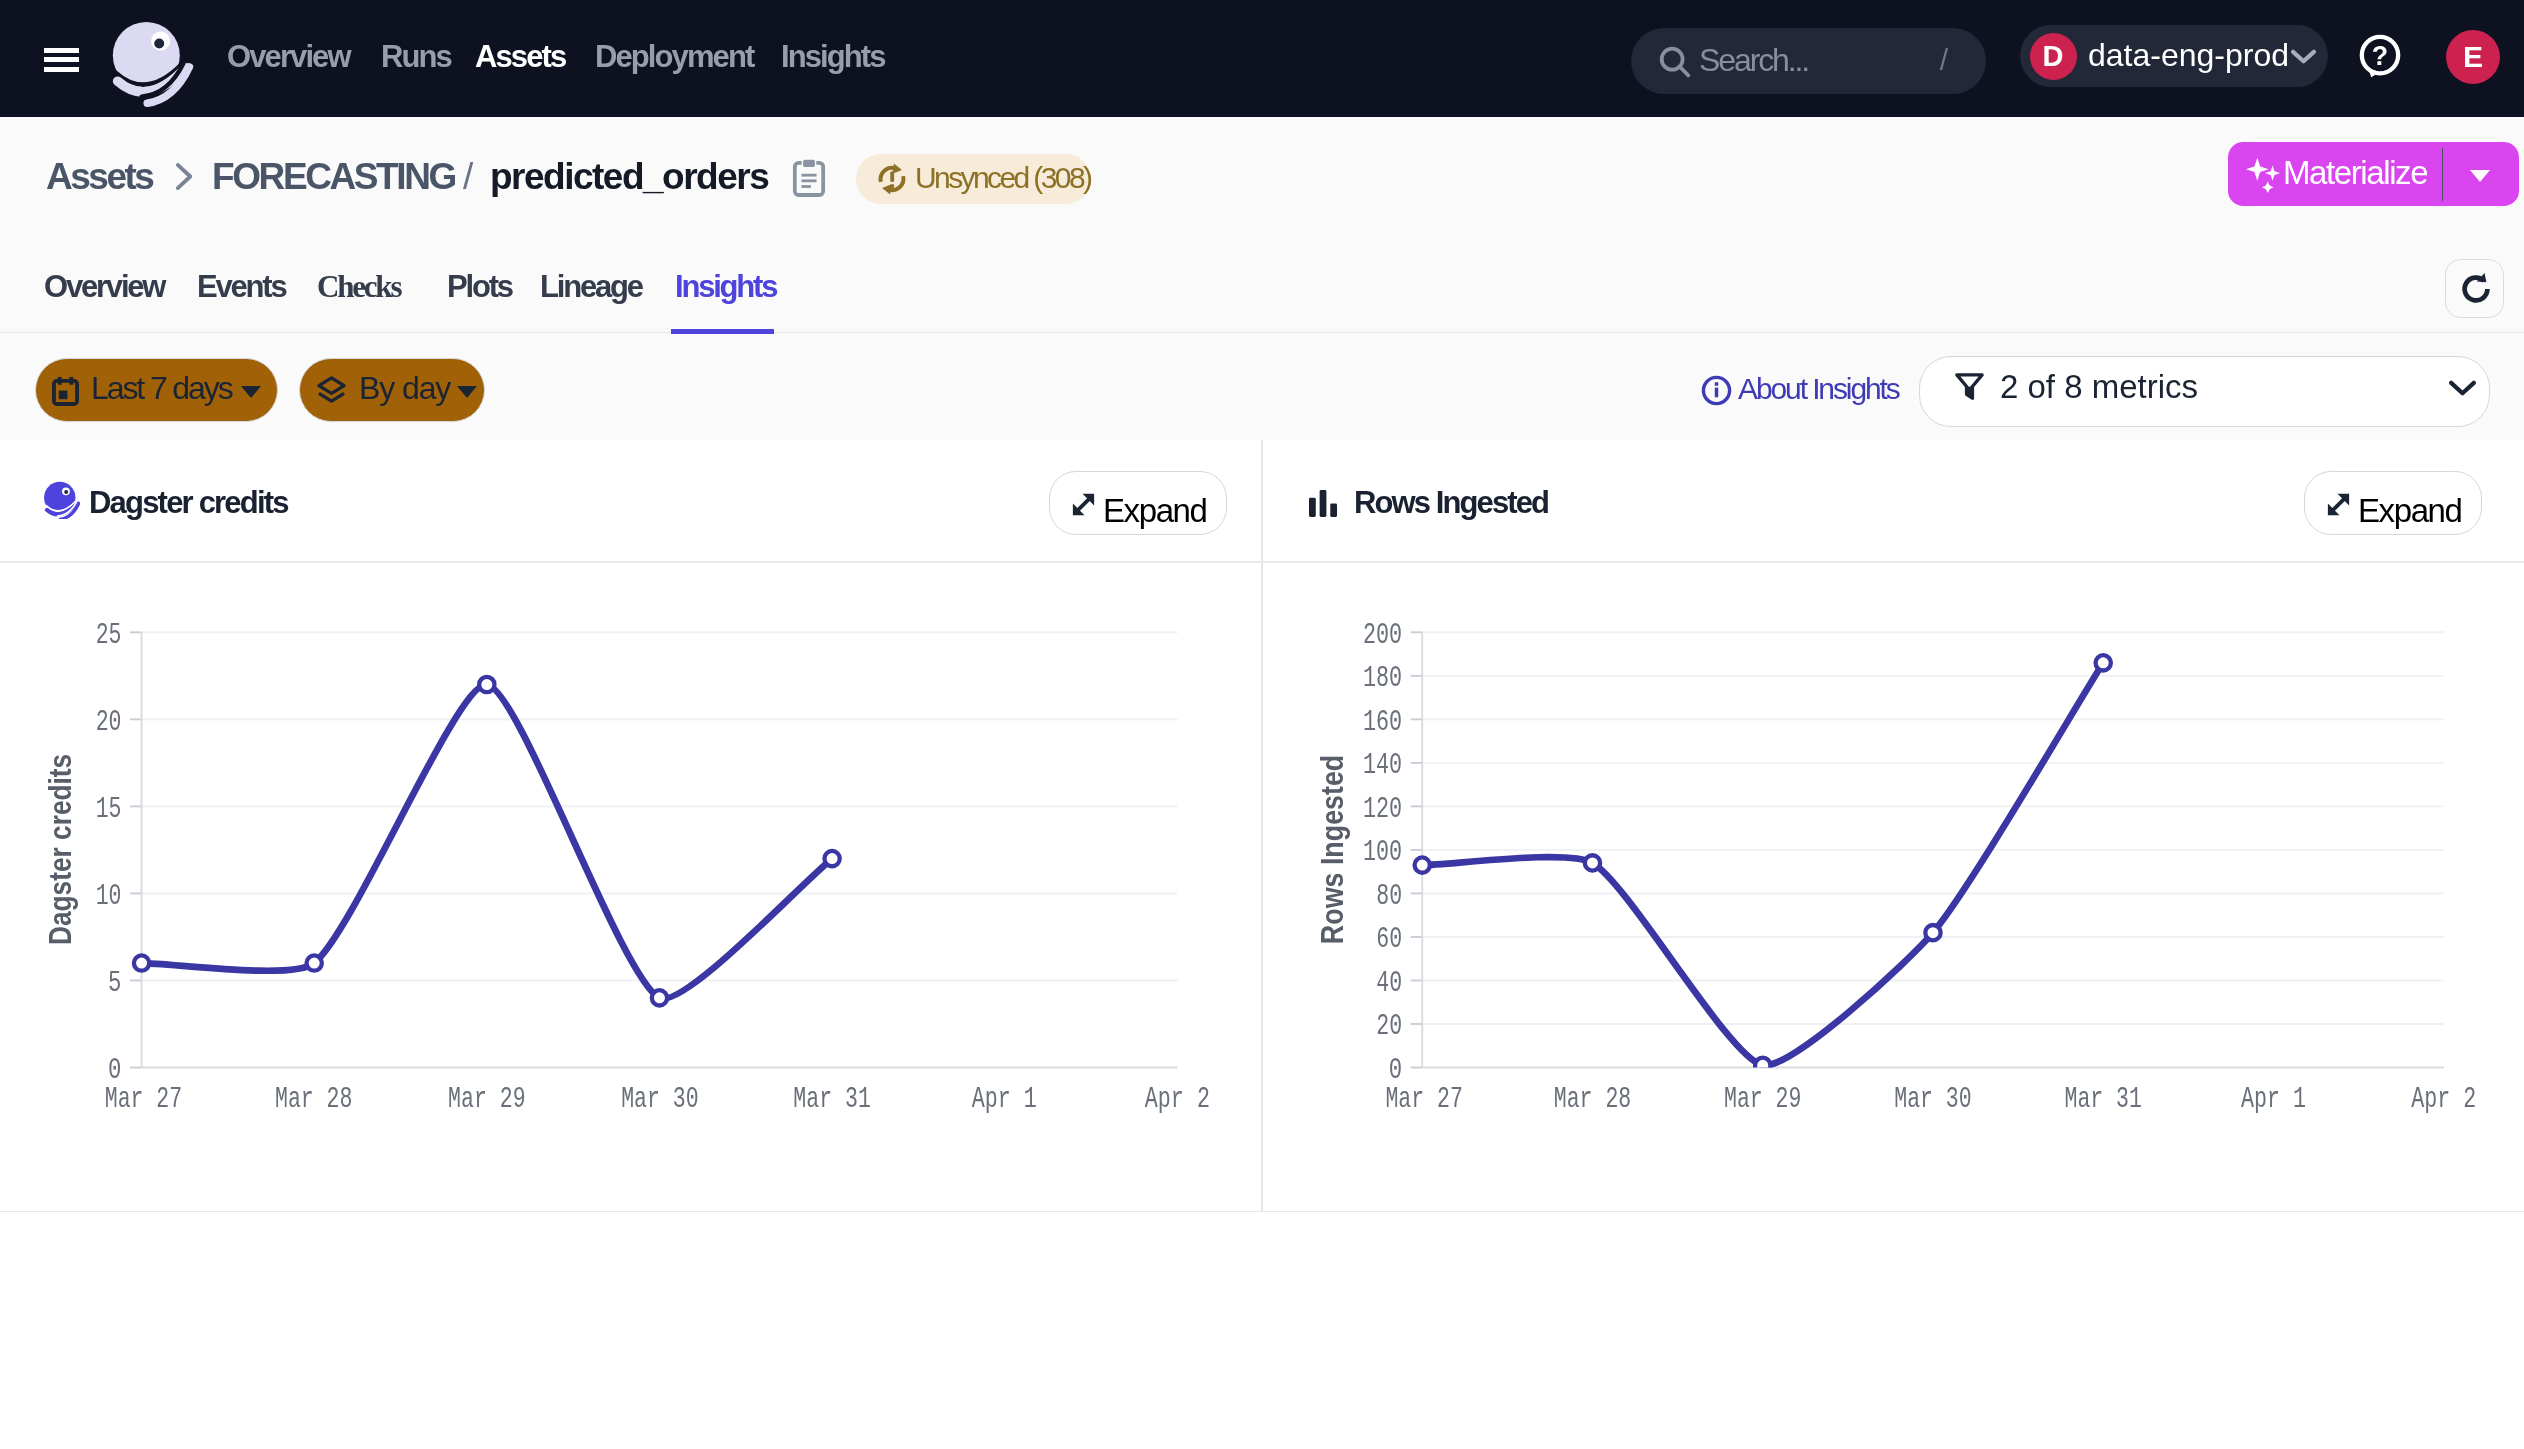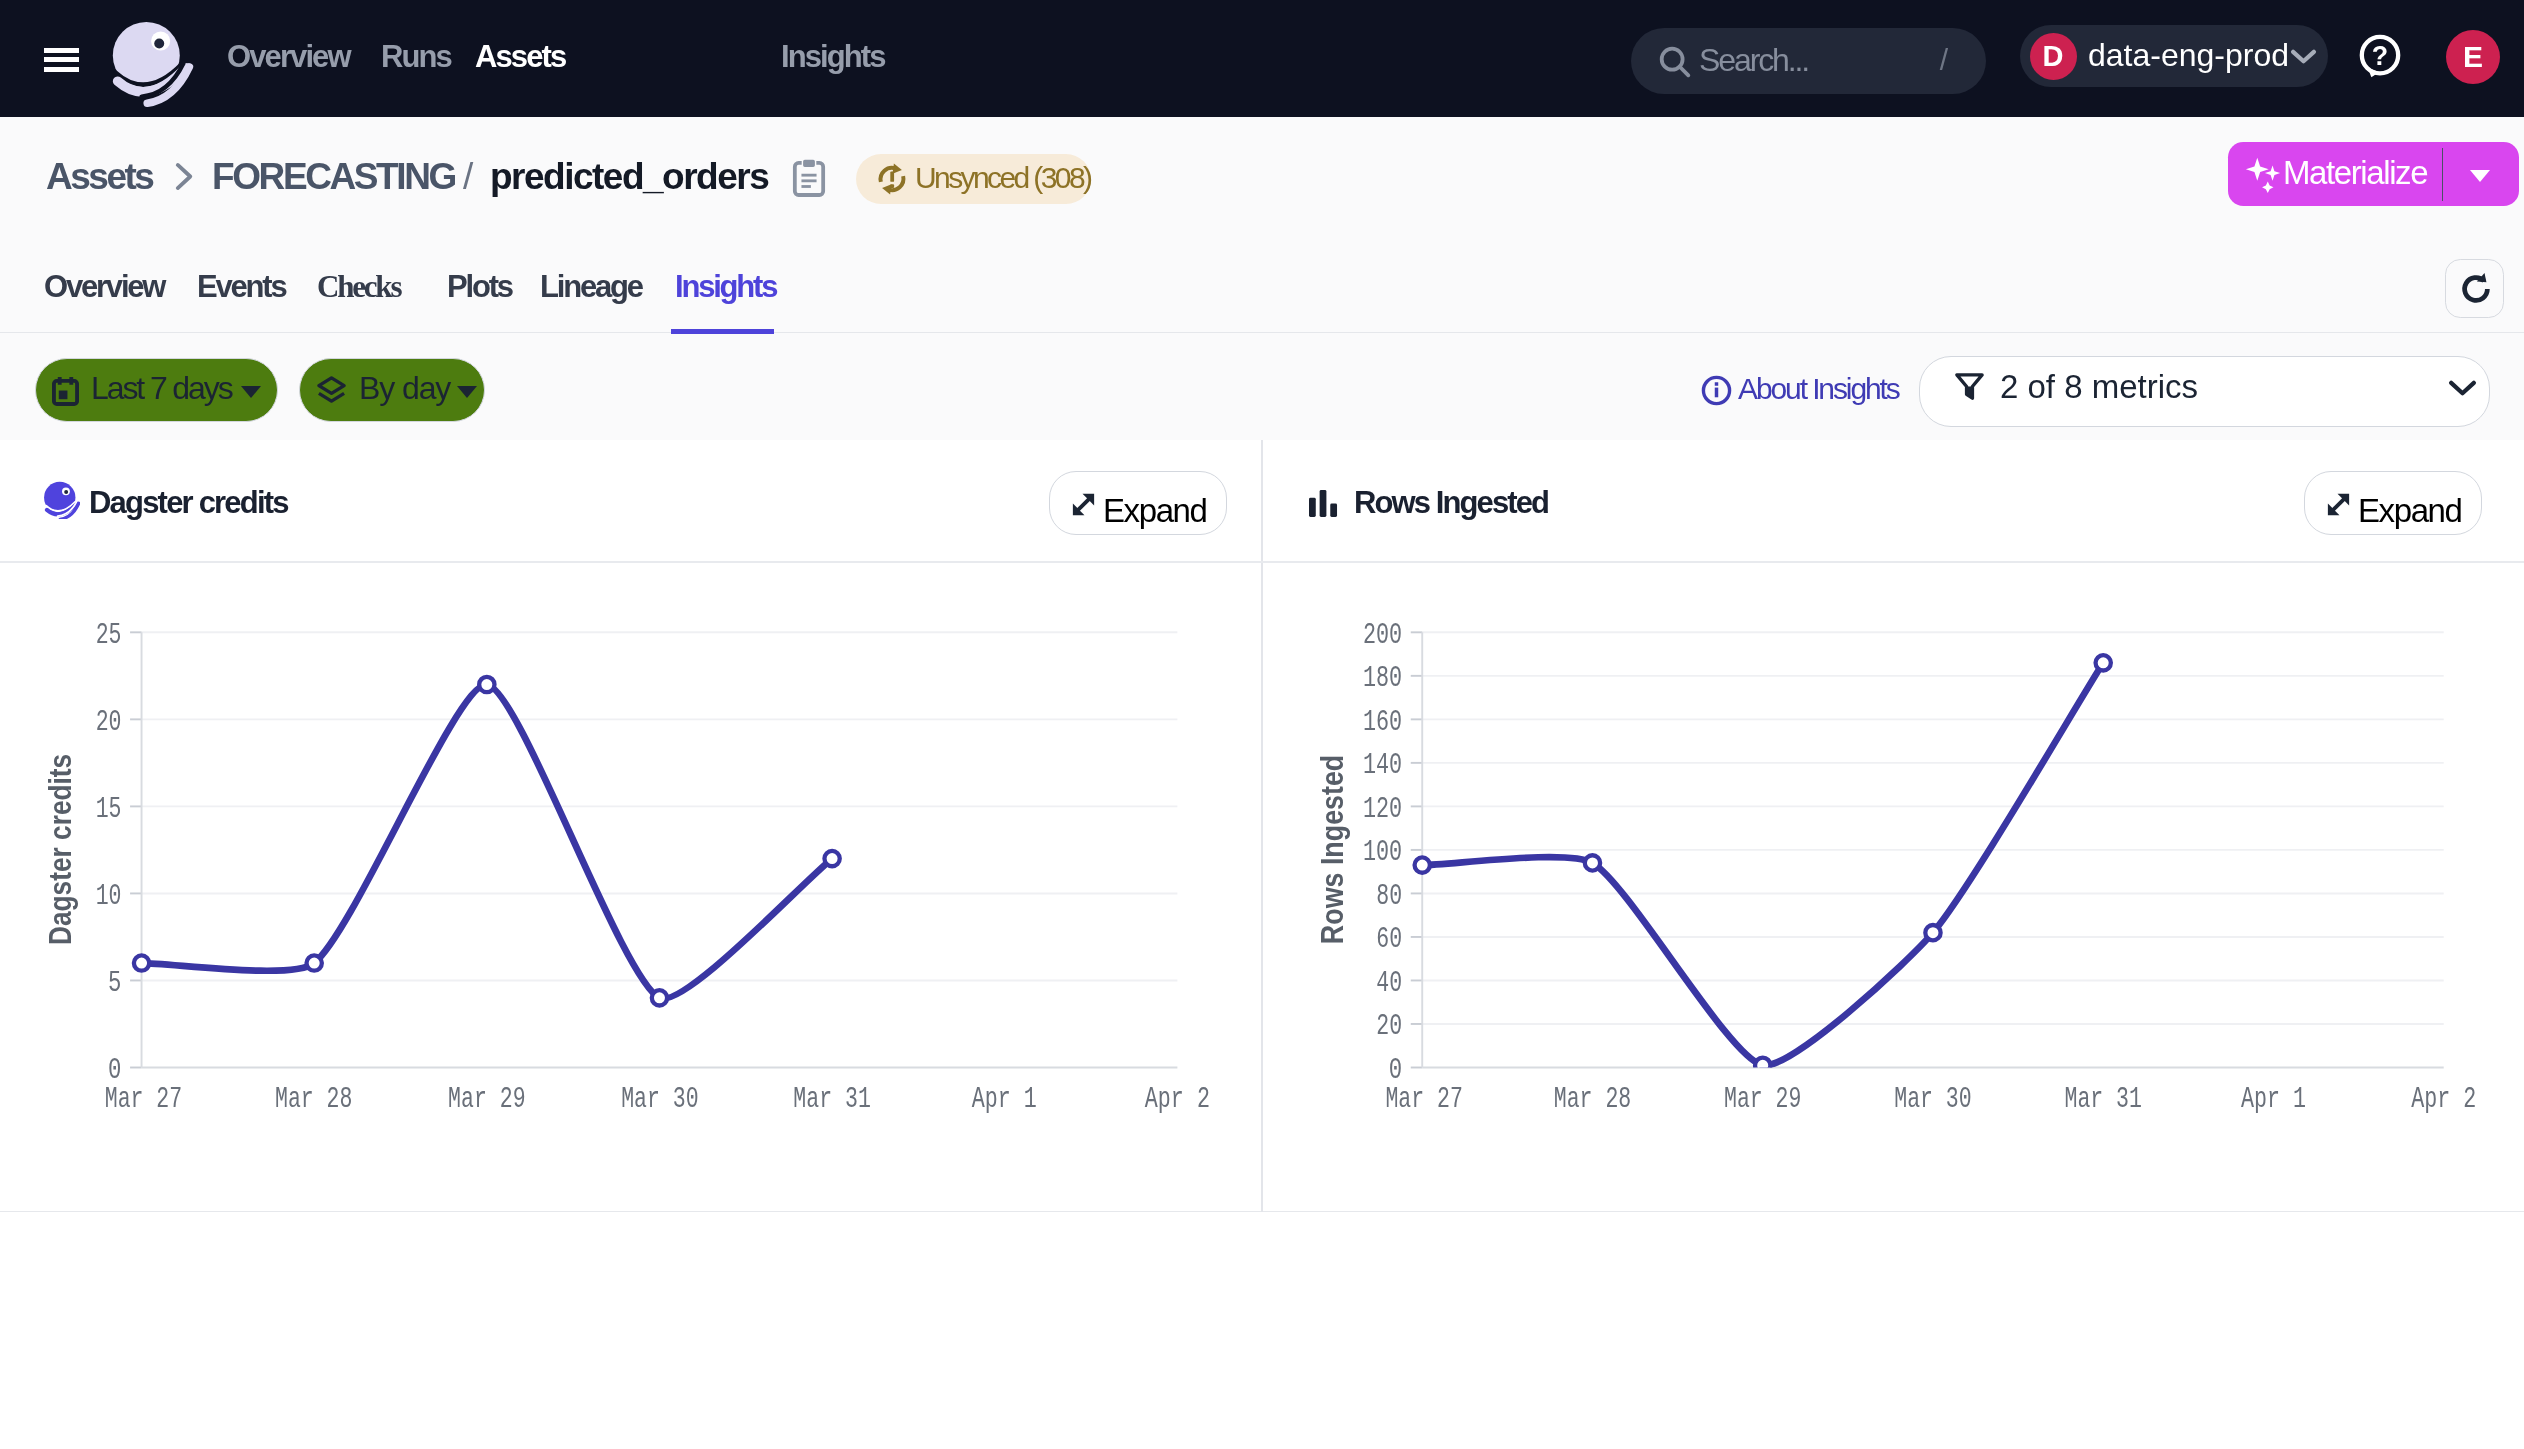--- a/index.html
+++ b/index.html
@@ -32,21 +32,21 @@
   #materialize .vsep { position:absolute; left:214px; top:5.7px; width:1px; height:53px; background:#4A5164; }
   .caret { position:absolute; width:0; height:0; border-left:10.5px solid transparent; border-right:10.5px solid transparent; border-top:12.4px solid #1B2433; }
 
   
   #tabs { position:absolute; left:0; top:258px; width:2525px; height:75px; border-bottom:1.9px solid #E5E7EB; }
   .tab { position:absolute; top:258px; height:57px; line-height:57px; font-size:31px; font-weight:600; color:#353C4B; letter-spacing:-2.2px; white-space:nowrap; }
   .tab.active { color:#4E43DA; }
   #refreshbtn { position:absolute; left:2445px; top:259px; width:59px; height:59px; border:1.9px solid #D7DAE0; border-radius:15.3px; background:#FAFAFB; }
 
   
-  .obtn { position:absolute; top:358px; height:64px; border:1.9px solid #D3D7DE; border-radius:32px; background:#4d7c0f; color:#1B2433; font-size:32px; }
+  .obtn { position:absolute; top:358px; height:64px; border:1.9px solid #D3D7DE; border-radius:32px; background:#a16207; color:#1B2433; font-size:32px; }
   #fbtn1 { left:35px; width:243px; }
   #fbtn2 { left:299px; width:186px; }
   .obtn span.txt { position:absolute; top:0; line-height:59px; white-space:nowrap; }
   #about { position:absolute; left:1701px; top:358px; width:220px; height:64px; color:#3F3BB4; font-size:30px; white-space:nowrap; }
   #metricsdd { position:absolute; left:1919px; top:356px; width:571px; height:71px; border:1.9px solid #D3D7DE; border-radius:32px; background:#fff; }
   #metricsdd .txt { position:absolute; left:80px; top:0; height:59px; line-height:59px; font-size:33px; color:#1B2433; white-space:nowrap; }
 
   
   .ctitle { position:absolute; top:482px; font-size:31px; font-weight:700; color:#1A2130; height:42px; line-height:42px; white-space:nowrap; }
   .expand { position:absolute; top:471px; width:178px; height:64px; border:1.9px solid #D3D7DE; border-radius:27px; background:#fff; }
@@ -76,20 +76,21 @@
     <path d="M 7 55 Q 39 84 76 46" stroke="#0D1120" stroke-width="4.5" fill="none" stroke-linecap="round"></path>
     <path d="M 9 64 Q 41 92 80 50" stroke="#DCD9F2" stroke-width="10" fill="none" stroke-linecap="round"></path>
     <path d="M 34 80 Q 62 78 78 45" stroke="#0D1120" stroke-width="4.5" fill="none" stroke-linecap="round"></path>
     <path d="M 40 87 Q 68 83 84 49" stroke="#DCD9F2" stroke-width="8" fill="none" stroke-linecap="round"></path>
     <circle cx="54" cy="22" r="10" fill="#fff"></circle>
     <circle cx="52.5" cy="24.5" r="5.2" fill="#20263a"></circle>
   </svg>
   <span class="navlink" style="left:227px;">Overview</span>
   <span class="navlink" style="left:381px;">Runs</span>
   <span class="navlink active" style="left:475px;">Assets</span>
+  <span class="navlink" style="left:595px;">Deployment</span>
   <span class="navlink" style="left:781px;">Insights</span>
   <div id="search">
     <svg class="abs" style="left:25px; top:15.3px;" width="38" height="38" viewBox="0 0 40 40">
         <circle cx="17" cy="17" r="11" stroke="#878E9D" stroke-width="4" fill="none"></circle>
         <line x1="25" y1="25" x2="34" y2="34" stroke="#878E9D" stroke-width="4" stroke-linecap="round"></line>
       </svg>
     <span class="ph">Search...</span>
       <span class="slash">/</span>
   </div>
   <div id="userpill">

